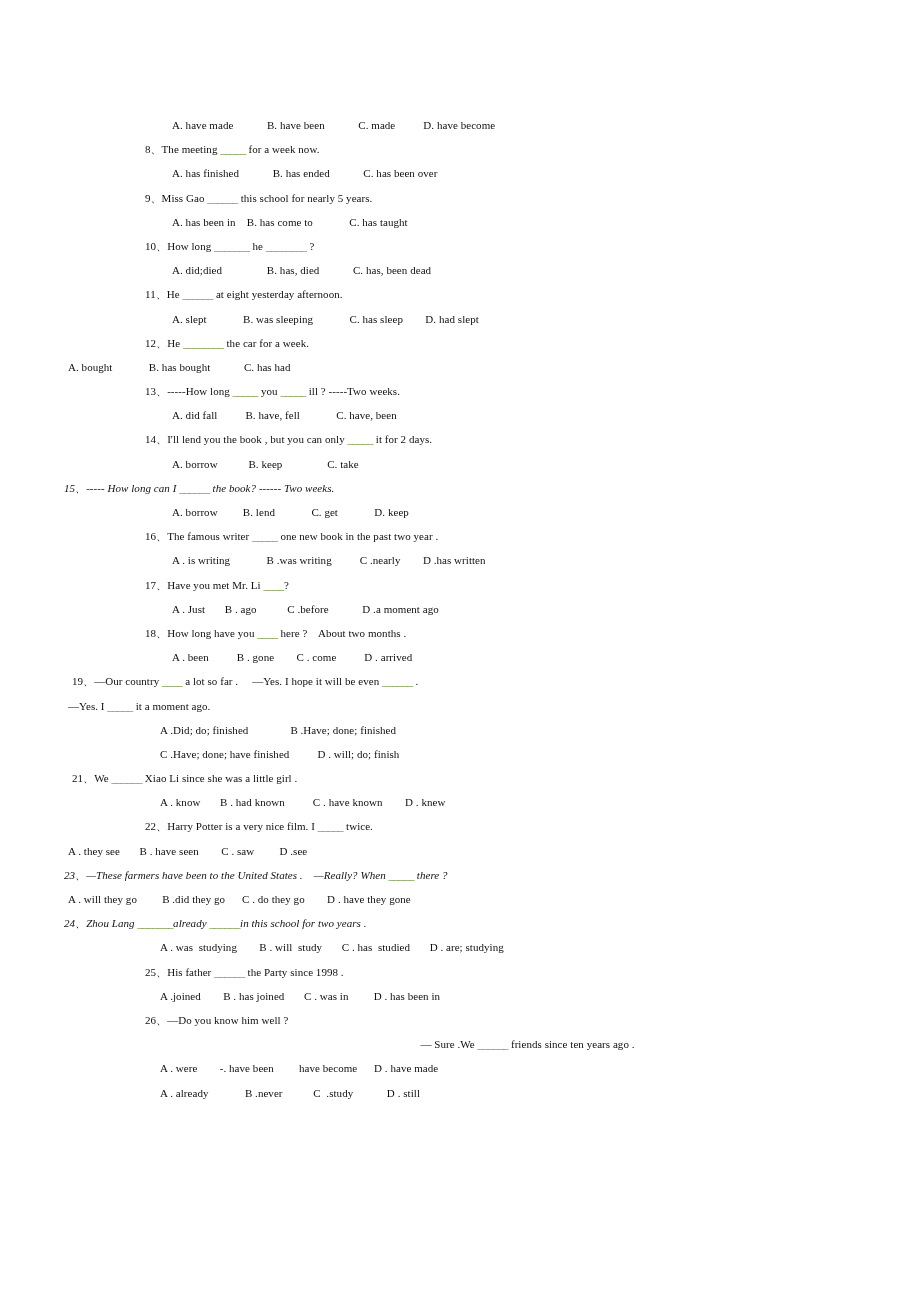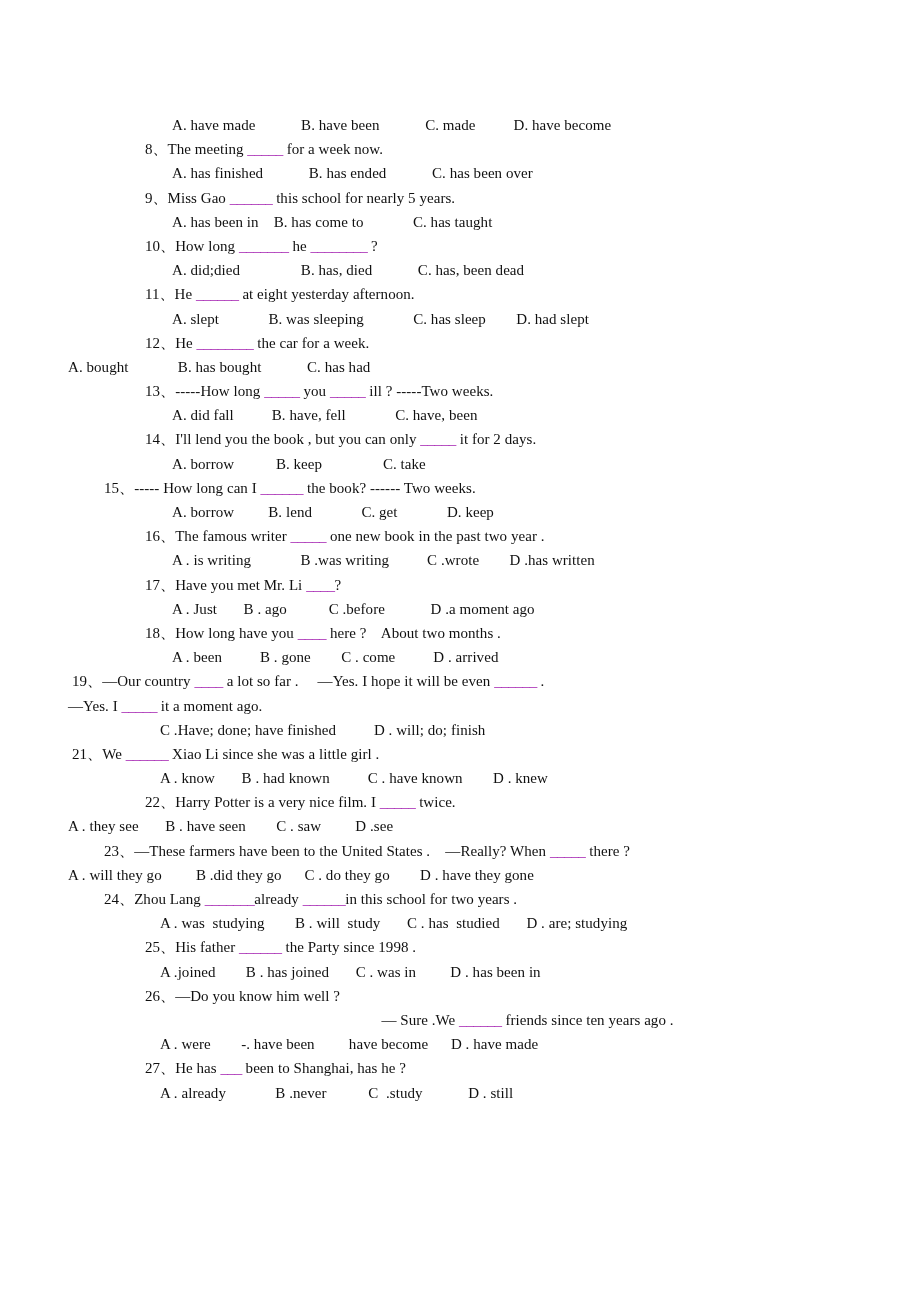--- a/index.html
+++ b/index.html
@@ -23,37 +23,37 @@
     height: 1302px;
     background: #ffffff;
   }
   .content {
     position: absolute;
     left: 0;
     top: 113px;
     width: 920px;
   }
   .line {
-    font-size: 15px;
+    font-size: 11px;
     line-height: 24.2px;
     height: 24.2px;
     white-space: pre;
     letter-spacing: 0.05px;
   }
   
   .q       { padding-left: 145px; }
-  .q-in    { padding-left: 104px; }
+  .q-in    { padding-left: 64px; font-style: italic; }
   .q-in2   { padding-left: 72px; }
   .opt     { padding-left: 172px; }
   .opt-n   { padding-left: 68px; }
   .opt-w   { padding-left: 160px; }
   .ans     { padding-left: 135px; text-align: center; }
 
   .blank {
-    color: #a21caf;
+    color: #4d7c0f;
     letter-spacing: -0.4px;
   }
 </style>
 </head>
 <body>
 
 <div id="sheet">
   <div class="content">
       <div class="line opt">A. have made            B. have been            C. made          D. have become</div>
       <div class="line q">8、The meeting <span class="blank">_____</span> for a week now.</div>
@@ -66,37 +66,37 @@
       <div class="line opt">A. slept             B. was sleeping             C. has sleep        D. had slept</div>
       <div class="line q">12、He <span class="blank">________</span> the car for a week.</div>
       <div class="line opt-n">A. bought             B. has bought            C. has had</div>
       <div class="line q">13、-----How long <span class="blank">_____</span> you <span class="blank">_____</span> ill ? -----Two weeks.</div>
       <div class="line opt">A. did fall          B. have, fell             C. have, been</div>
       <div class="line q">14、I'll lend you the book , but you can only <span class="blank">_____</span> it for 2 days.</div>
       <div class="line opt">A. borrow           B. keep                C. take</div>
       <div class="line q-in">15、----- How long can I <span class="blank">______</span> the book? ------ Two weeks.</div>
       <div class="line opt">A. borrow         B. lend             C. get             D. keep</div>
       <div class="line q">16、The famous writer <span class="blank">_____</span> one new book in the past two year .</div>
-      <div class="line opt">A . is writing             B .was writing          C .wrote        D .has written</div>
+      <div class="line opt">A . is writing             B .was writing          C .nearly        D .has written</div>
       <div class="line q">17、Have you met Mr. Li <span class="blank">____</span>?</div>
       <div class="line opt">A . Just       B . ago           C .before            D .a moment ago</div>
       <div class="line q">18、How long have you <span class="blank">____</span> here ?    About two months .</div>
       <div class="line opt">A . been          B . gone        C . come          D . arrived</div>
       <div class="line q-in2">19、—Our country <span class="blank">____</span> a lot so far .     —Yes. I hope it will be even <span class="blank">______</span> .</div>
       <div class="line opt-n">—Yes. I <span class="blank">_____</span> it a moment ago.</div>
+      <div class="line opt-w">A .Did; do; finished               B .Have; done; finished</div>
       <div class="line opt-w">C .Have; done; have finished          D . will; do; finish</div>
       <div class="line q-in2">21、We <span class="blank">______</span> Xiao Li since she was a little girl .</div>
       <div class="line opt-w">A . know       B . had known          C . have known        D . knew</div>
       <div class="line q">22、Harry Potter is a very nice film. I <span class="blank">_____</span> twice.</div>
       <div class="line opt-n">A . they see       B . have seen        C . saw         D .see</div>
       <div class="line q-in">23、—These farmers have been to the United States .    —Really? When <span class="blank">_____</span> there ?</div>
       <div class="line opt-n">A . will they go         B .did they go      C . do they go        D . have they gone</div>
       <div class="line q-in">24、Zhou Lang <span class="blank">_______</span>already <span class="blank">______</span>in this school for two years .</div>
       <div class="line opt-w">A . was  studying        B . will  study       C . has  studied       D . are; studying</div>
       <div class="line q">25、His father <span class="blank">______</span> the Party since 1998 .</div>
       <div class="line opt-w">A .joined        B . has joined       C . was in         D . has been in</div>
       <div class="line q">26、—Do you know him well ?</div>
       <div class="line ans">— Sure .We <span class="blank">______</span> friends since ten years ago .</div>
       <div class="line opt-w">A . were        -. have been         have become      D . have made</div>
-      <div class="line q">27、He has <span class="blank">___</span> been to Shanghai, has he ?</div>
       <div class="line opt-w">A . already             B .never           C  .study            D . still</div>
     </div>
 </div>
 
 </body></html>

